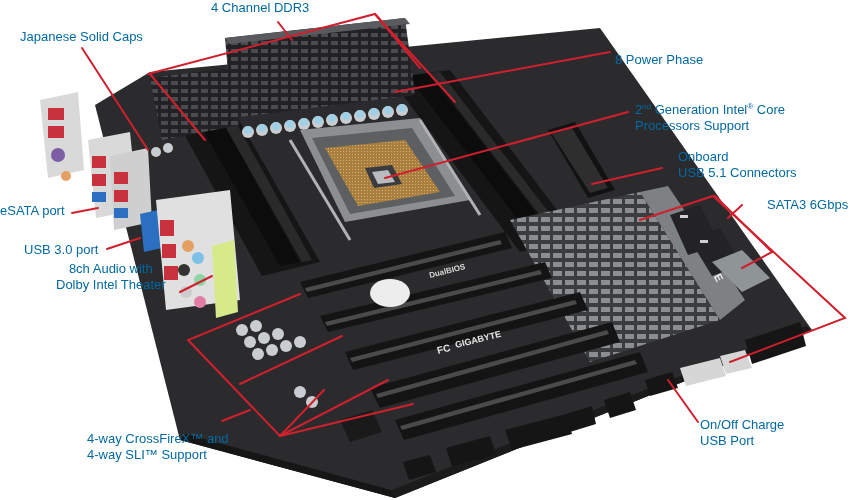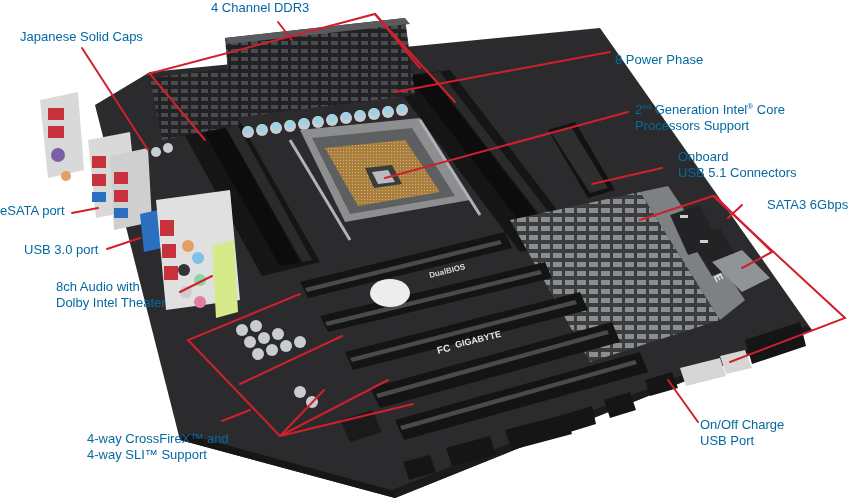--- a/index.html
+++ b/index.html
@@ -261,21 +261,21 @@
   </div>
 
   <div class="label" style="left:753px; top:197px;margin-left:14px;">
     <span>SATA3 6Gbps</span>
   </div>
 
   <div class="label" style="left:24px; top:242px;">
     <span>USB 3.0 port</span>
   </div>
 
-  <div class="label" style="left:56px; top:279px;">
+  <div class="label" style="left:56px; top:261px;text-align:center;">
     <div>8ch Audio with</div>
     <div>Dolby Intel Theater</div>
   </div>
 
   <div class="label" style="left:87px; top:415px;margin-top:16px;">
     <div>4-way CrossFireX™ and</div>
     <div>4-way SLI™ Support</div>
   </div>
 
   <div class="label" style="left:700px; top:417px;">

